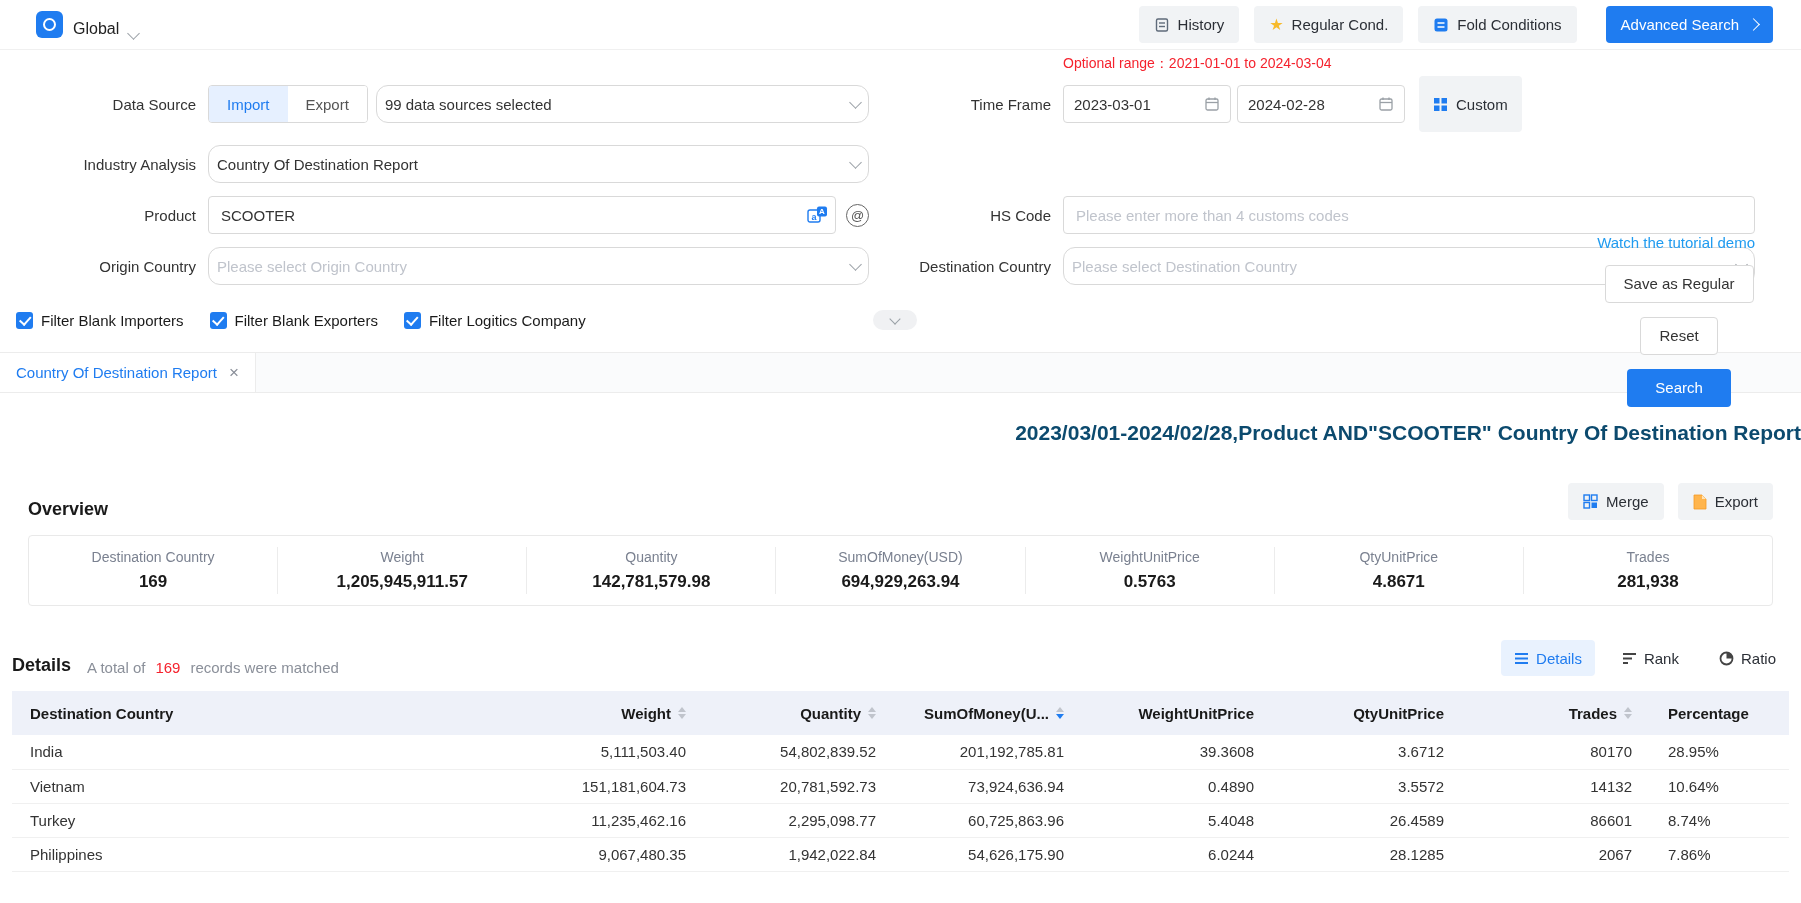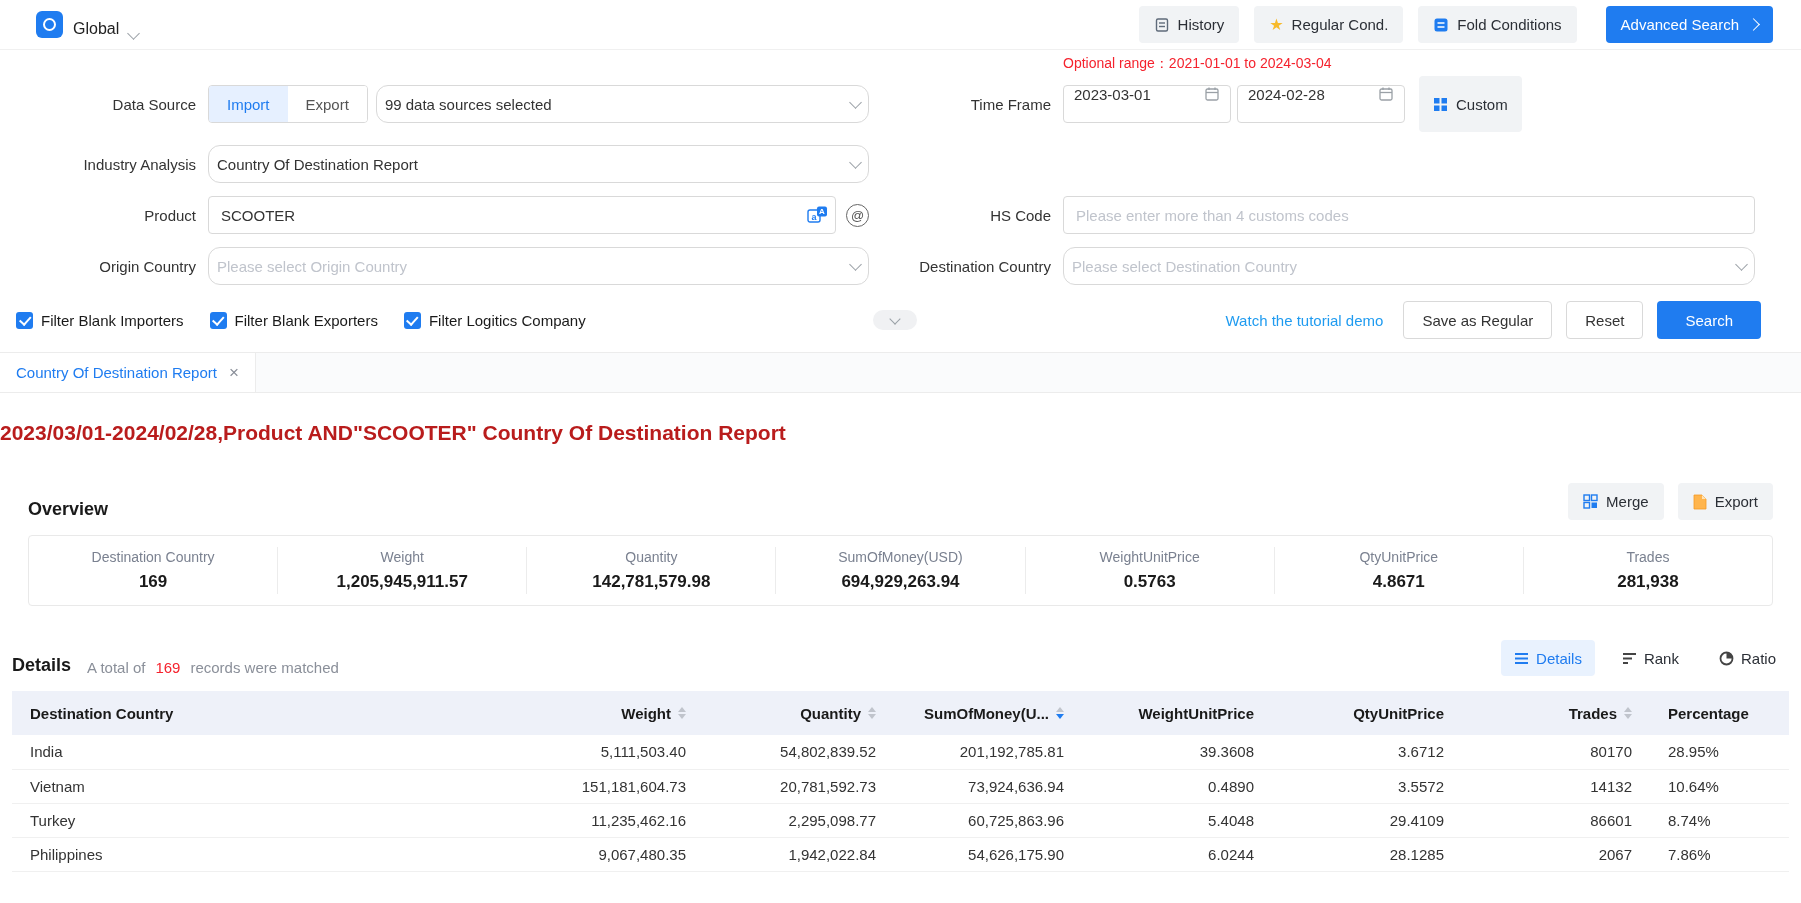--- a/index.html
+++ b/index.html
@@ -49,50 +49,50 @@
   .text-input { height:38px; width:100%; border:1px solid #d9d9d9; border-radius:4px;
     padding:0 12px; font-size:15px; color:#333; font-family:inherit; outline:none; }
   .text-input::placeholder { color:#c0c4cc; }
   .input-wrap .text-input { padding-right:44px; }
   .translate-ic { position:absolute; right:8px; top:50%; transform:translateY(-50%); cursor:pointer; display:flex; }
   .helper-circle { width:23px; height:23px; border:1.6px solid #666; border-radius:50%;
     display:inline-flex; align-items:center; justify-content:center; font-size:13px; color:#555;
     margin-left:10px; cursor:pointer; flex:0 0 auto; }
 
   .date-input { height:38px; width:168px; border:1px solid #d9d9d9; border-radius:4px;
-    display:flex; justify-content:space-between; padding:0 10px; cursor:pointer; flex:0 0 auto; }
+    display:flex; align-items:center; justify-content:space-between; padding:0 10px; cursor:pointer; flex:0 0 auto; }
   .date-input + .date-input { margin-left:6px; }
   .custom-btn { height:56px; margin-left:14px; padding:0 14px; background:#f1f3f5; border:none;
     border-radius:4px; display:flex; align-items:center; gap:8px; font-size:15px; color:#2b2f36;
     cursor:pointer; font-family:inherit; flex:0 0 auto; }
 
   .filter-row { position:relative; display:flex; align-items:center; margin-top:6px; height:44px; padding-right:12px; }
   .checkbox-item { display:flex; align-items:center; gap:8px; margin-right:26px; cursor:pointer; }
   .checkbox { width:17px; height:17px; border-radius:3px; background:#1f7cf0; position:relative; display:inline-block; }
   .checkbox::after { content:""; position:absolute; left:5.5px; top:2.5px; width:4.5px; height:8.5px;
     border-right:2px solid #fff; border-bottom:2px solid #fff; transform:rotate(42deg); }
   .cb-label { color:#1a1a1a; font-size:15px; }
   .collapse-pill { position:absolute; left:50%; top:50%; transform:translate(-50%,-50%);
     width:44px; height:20px; background:#f0f1f3; border-radius:10px; display:flex;
     align-items:center; justify-content:center; cursor:pointer; }
   .collapse-pill .chev { width:8px; height:8px; margin-top:-3px; }
-  .filter-actions { margin-left:auto; display:flex; align-items:center; gap:14px; }
+  .filter-actions { margin-left:auto; display:flex; align-items:center; gap:14px;flex-direction:column; }
   .tutorial-link { color:#1f9bf0; font-size:15px; cursor:pointer; text-decoration:none; margin-right:6px; }
   .btn { height:38px; border-radius:4px; font-size:15px; cursor:pointer; font-family:inherit; }
   .btn.ghost { background:#fff; border:1px solid #d9d9d9; color:#333; padding:0 18px; }
   .btn.primary { background:#1f7cf0; border:none; color:#fff; padding:0 28px; }
 
   
   .tab-strip { height:40px; display:flex; align-items:stretch; background:#fafbfc; border-bottom:1px solid #ececec; }
   .tab { display:flex; align-items:center; gap:12px; padding:0 16px; background:#fff;
     border-right:1px solid #ececec; color:#1f7cf0; font-size:15px; cursor:pointer; }
   .tab-close { color:#8a8f99; font-size:17px; line-height:1; cursor:pointer; }
 
   
-  .report-title { margin-top:28px; text-align:left; font-size:21px; font-weight:600; color:#b91c1c; }
+  .report-title { margin-top:28px; text-align:right; font-size:21px; font-weight:600; color:#0c4a6e; }
 
   .overview { margin:38px 28px 0; }
   .section-head { display:flex; align-items:flex-end; }
   .section-title { font-size:18px; font-weight:bold; color:#1a1a1a; }
   .head-actions { margin-left:auto; display:flex; align-items:center; gap:14px; }
   .ov-btn { height:37px; padding:0 15px; background:#f1f3f5; border:none; border-radius:4px;
     display:flex; align-items:center; gap:8px; font-size:15px; color:#2b2f36; cursor:pointer; font-family:inherit; }
 
   .stats-card { margin-top:15px; border:1px solid #e9e9e9; border-radius:4px; display:flex;
     padding:11px 0; background:#fff; }
@@ -448,21 +448,21 @@
         <td class="ar">3.5572</td>
         <td class="ar">14132</td>
         <td class="al">10.64%</td>
       </tr>
       <tr>
         <td class="al">Turkey</td>
         <td class="ar">11,235,462.16</td>
         <td class="ar">2,295,098.77</td>
         <td class="ar">60,725,863.96</td>
         <td class="ar">5.4048</td>
-        <td class="ar">29.4109</td>
+        <td class="ar">26.4589</td>
         <td class="ar">86601</td>
         <td class="al">8.74%</td>
       </tr>
       <tr>
         <td class="al">Philippines</td>
         <td class="ar">9,067,480.35</td>
         <td class="ar">1,942,022.84</td>
         <td class="ar">54,626,175.90</td>
         <td class="ar">6.0244</td>
         <td class="ar">28.1285</td>

